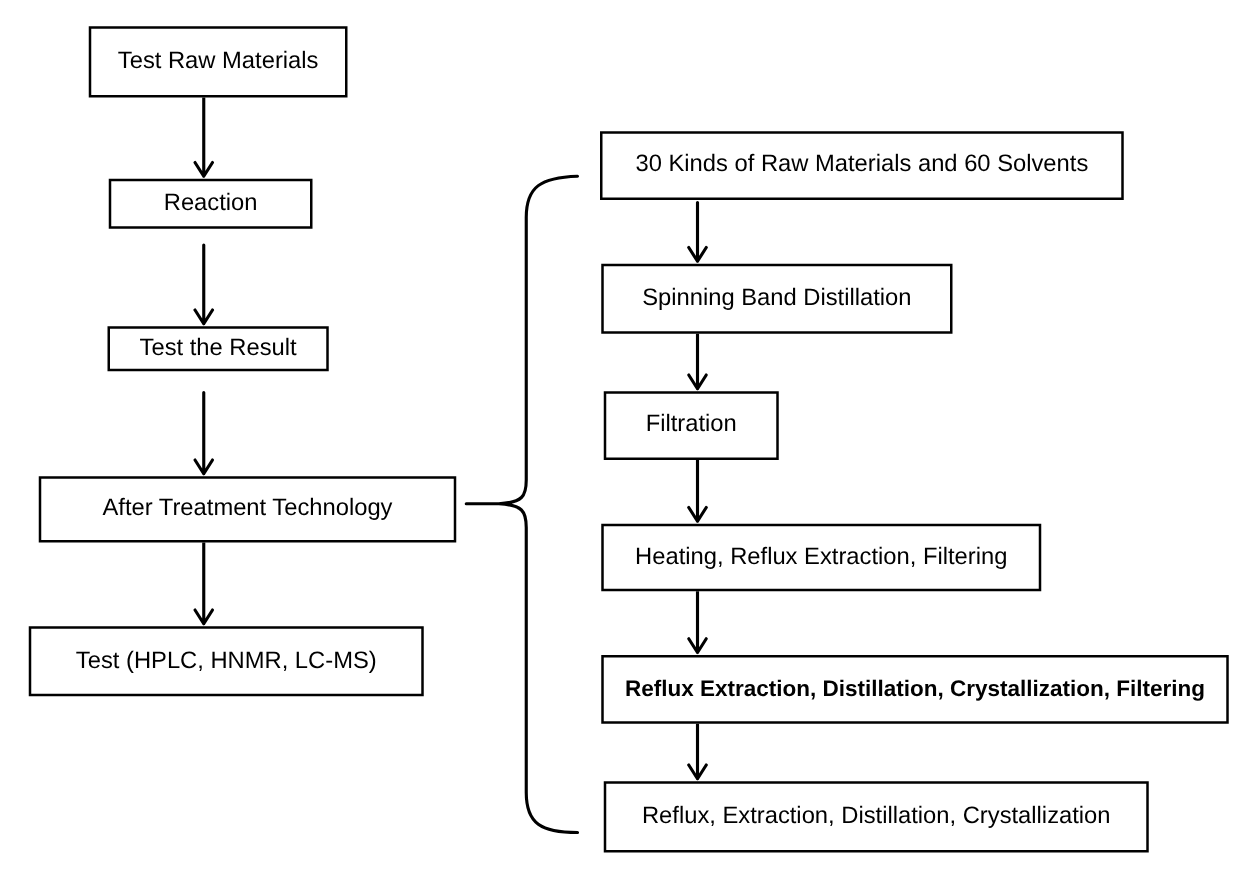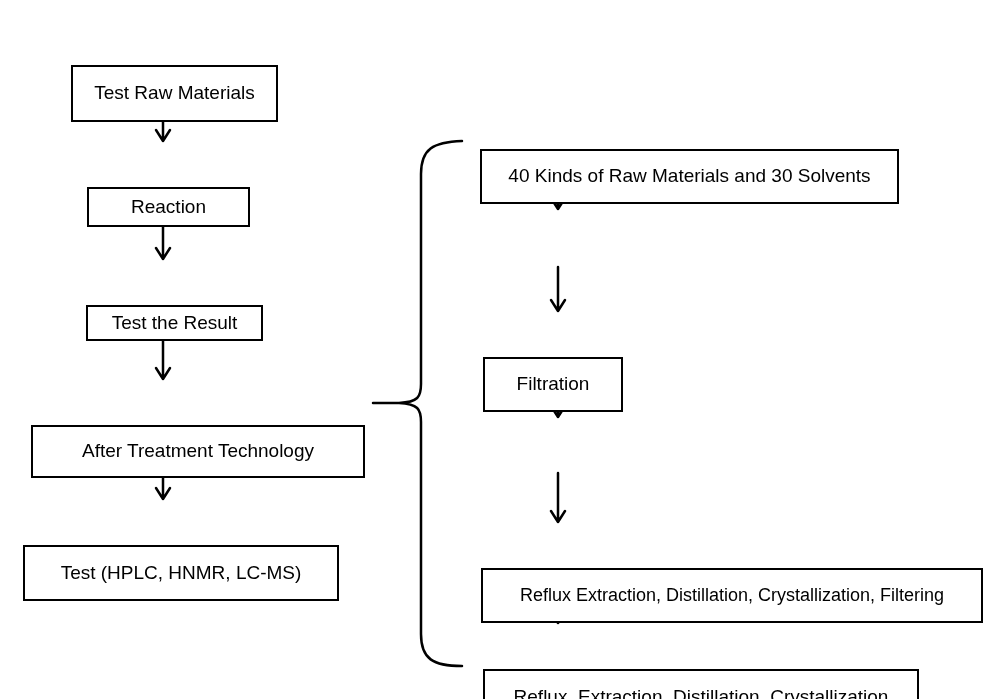--- a/index.html
+++ b/index.html
@@ -29,21 +29,20 @@
     border: 2px solid #000000;
     background: #ffffff;
     display: flex;
     align-items: center;
     justify-content: center;
     font-size: 19px;
     line-height: 1.1;
     color: #000000;
     white-space: nowrap;
     text-align: center;
-    margin-top: 44px;
   }
   .node span { display: inline-block; }
   .node.tight { font-size: 18px; }
 </style>
 </head>
 <body>
 
 <div class="canvas">
 
   <svg class="connectors" viewBox="0 0 1008 699" xmlns="http://www.w3.org/2000/svg">
@@ -78,25 +77,31 @@
     <span>Test the Result</span>
   </div>
   <div class="node" style="left:31px;  top:381px; width:334px; height:53px;">
     <span>After Treatment Technology</span>
   </div>
   <div class="node" style="left:23px;  top:501px; width:316px; height:56px;justify-content:center;">
     <span>Test (HPLC, HNMR, LC-MS)</span>
   </div>
 
   <div class="node" style="left:480px; top:105px; width:419px; height:55px;">
-    <span>40 Kinds of Raw Materials and 30 Solvents</span>
+    <span>30 Kinds of Raw Materials and 60 Solvents</span>
+  </div>
+  <div class="node" style="left:481px; top:211px; width:281px; height:56px;">
+    <span>Spinning Band Distillation</span>
   </div>
   <div class="node" style="left:483px; top:313px; width:140px; height:55px;">
     <span>Filtration</span>
   </div>
-  <div class="node tight" style="left:481px; top:524px; width:502px; height:55px;">
+  <div class="node" style="left:481px; top:419px; width:352px; height:54px;">
+    <span>Heating, Reflux Extraction, Filtering</span>
+  </div>
+  <div class="node tight" style="left:481px; top:524px; width:502px; height:55px;font-weight:bold;">
     <span>Reflux Extraction, Distillation, Crystallization, Filtering</span>
   </div>
   <div class="node" style="left:483px; top:625px; width:436px; height:57px;">
     <span>Reflux, Extraction, Distillation, Crystallization</span>
   </div>
 
 </div>
 
 </body></html>

